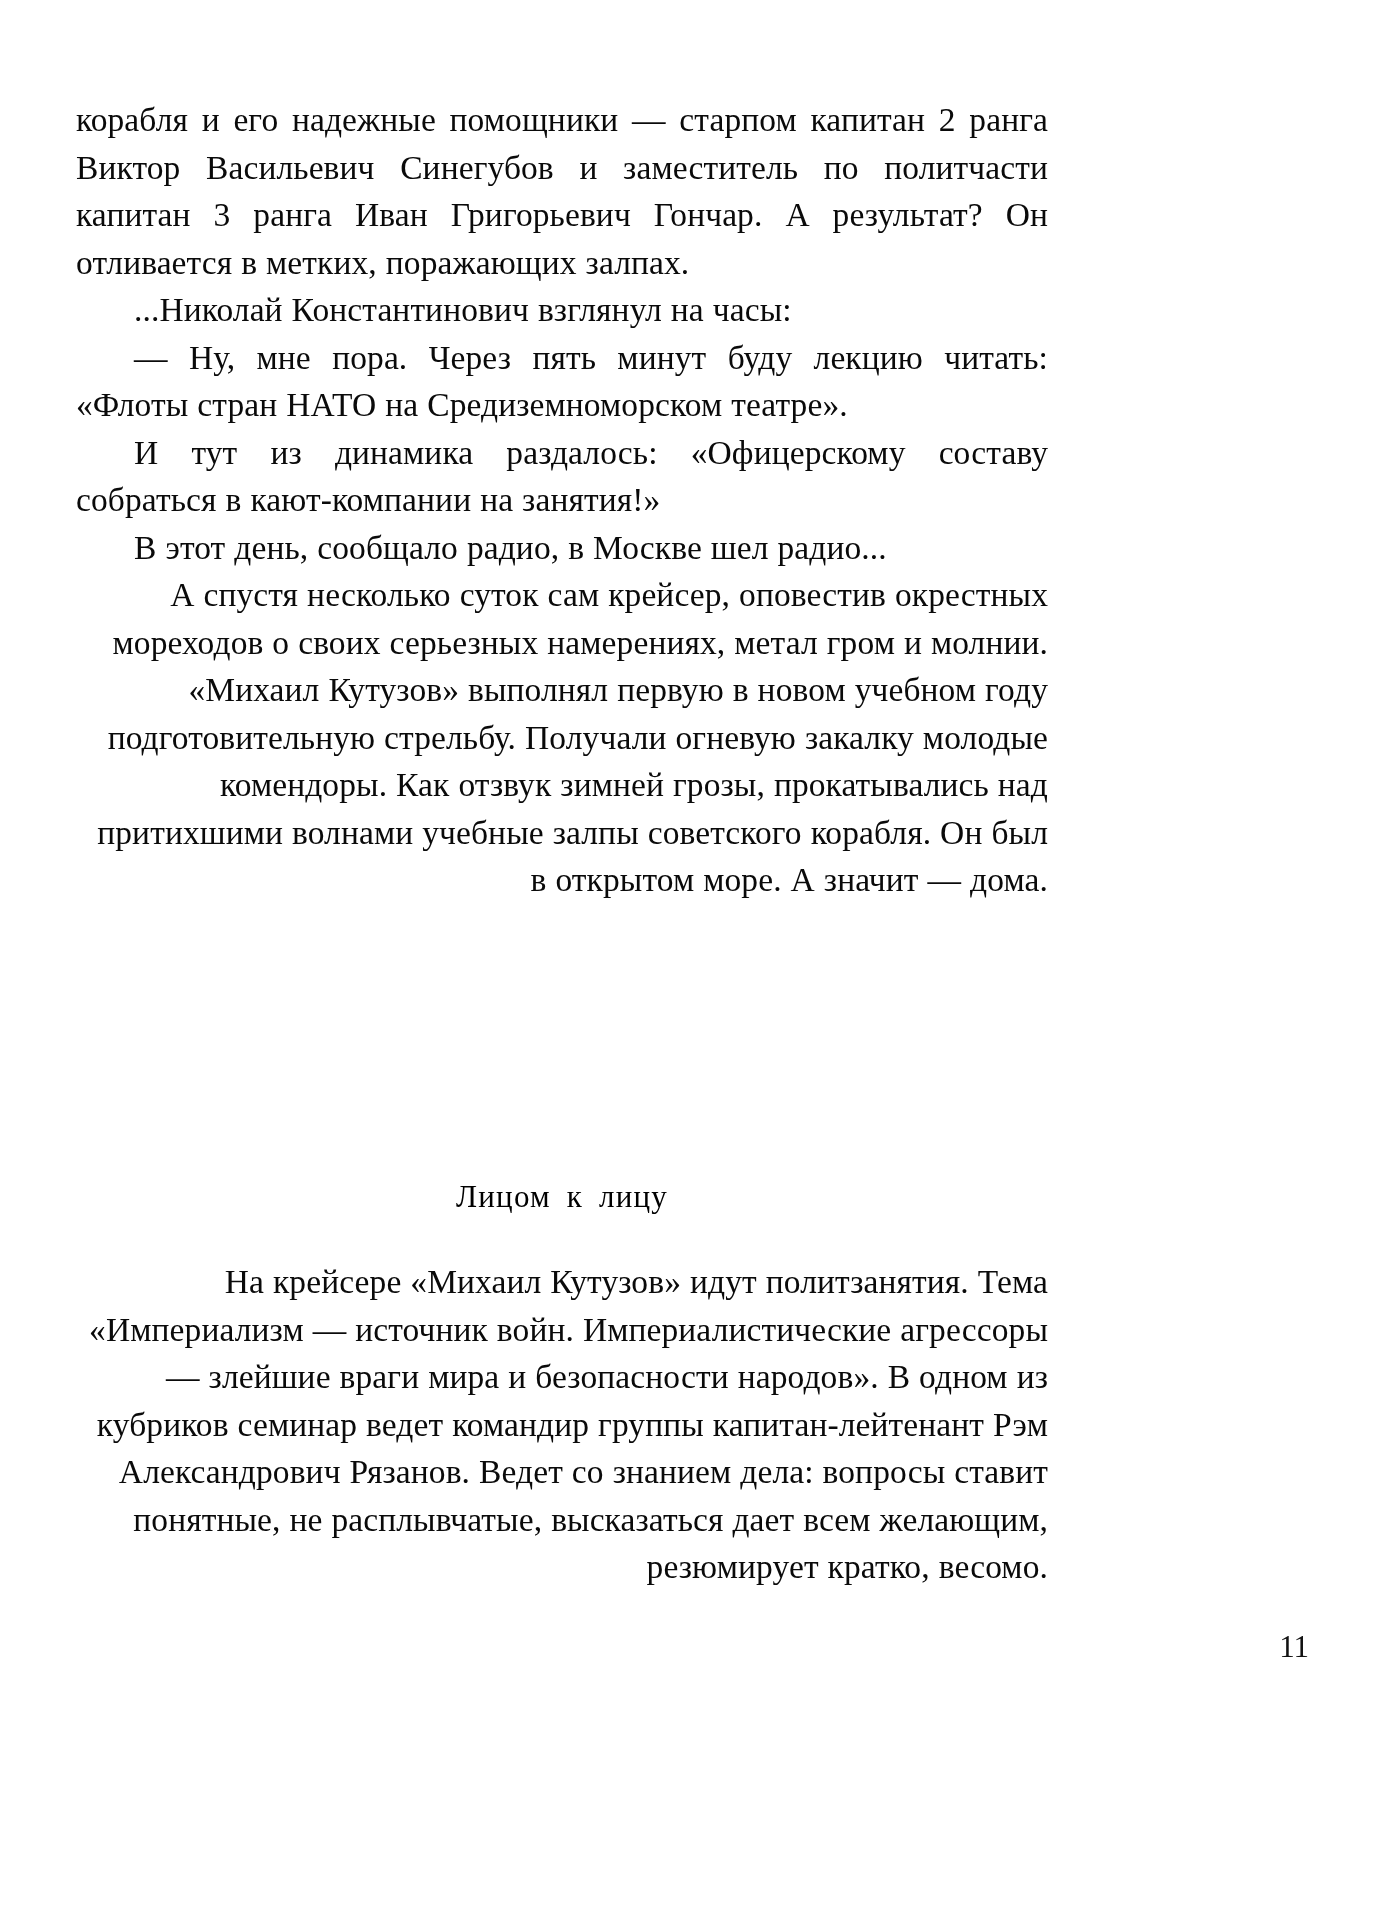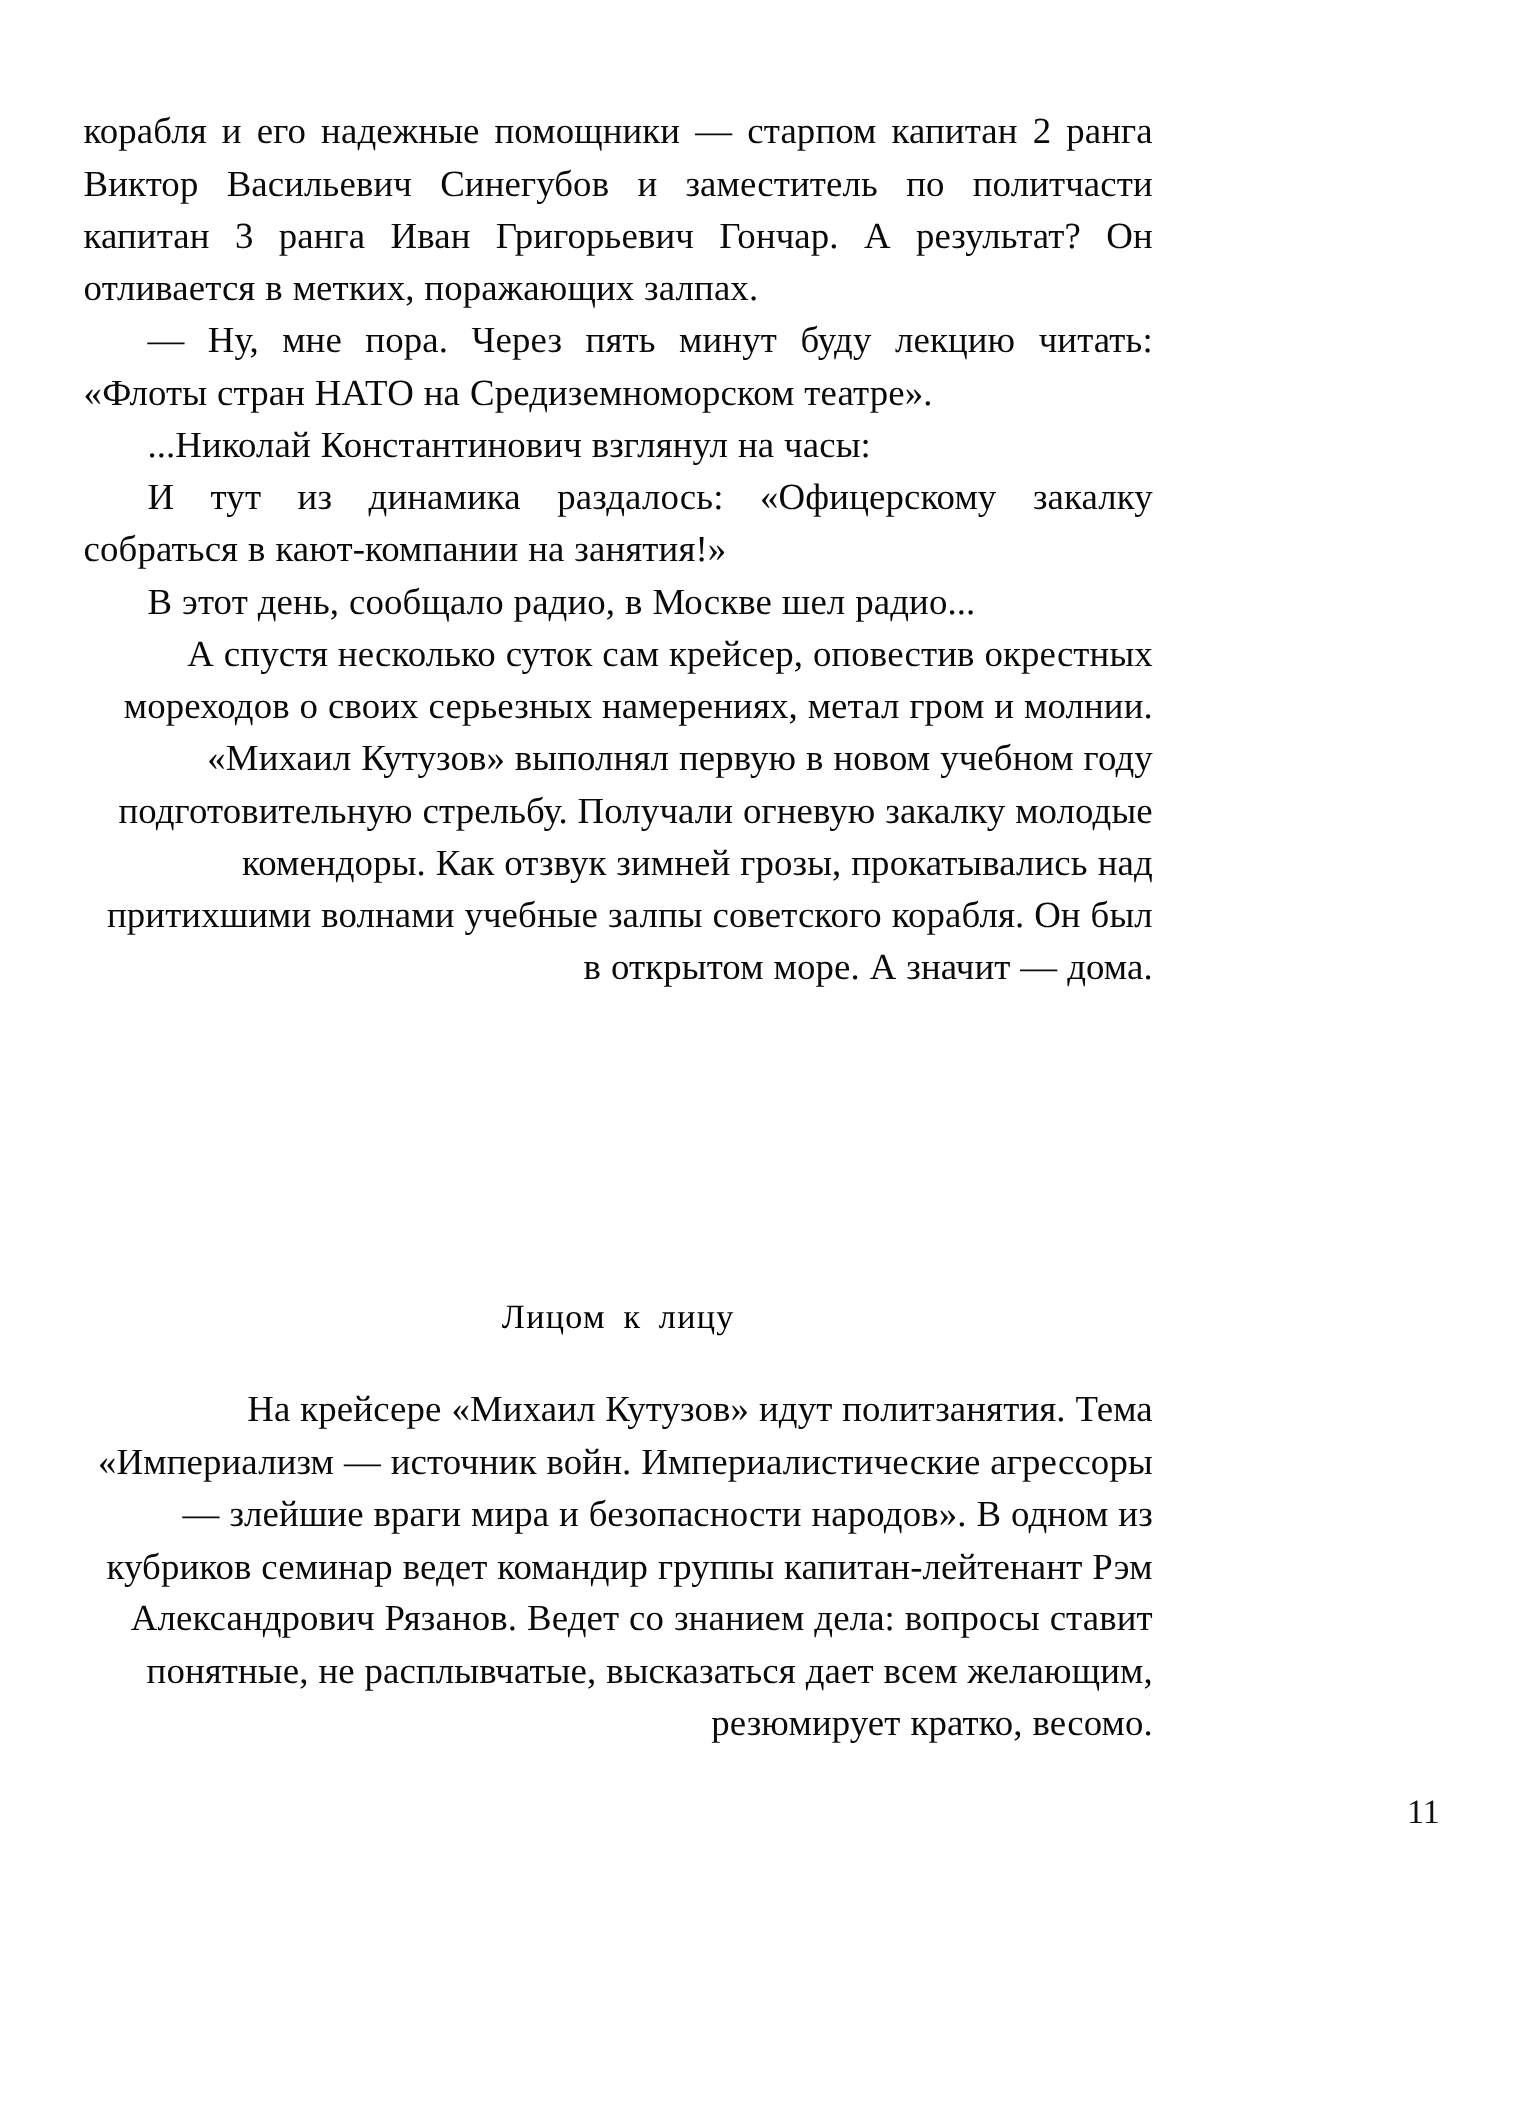--- a/index.html
+++ b/index.html
@@ -82,23 +82,23 @@
     opacity: 0;
   }
 </style>
 </head>
 <body>
 
 <div class="page">
 
   <div class="text-column">
     <p class="para cont">корабля и его надежные помощники — старпом капитан 2 ранга Виктор Васильевич Синегубов и заместитель по политчасти капитан 3 ранга Иван Григорьевич Гончар. А результат? Он отливается в метких, поражающих залпах.</p>
+    <p class="para indent">...Николай Константинович взглянул на часы:</p>
     <p class="para indent">— Ну, мне пора. Через пять минут буду лекцию читать: «Флоты стран НАТО на Средиземноморском театре».</p>
-    <p class="para indent">...Николай Константинович взглянул на часы:</p>
-    <p class="para indent">И тут из динамика раздалось: «Офицерскому закалку собраться в кают-компании на занятия!»</p>
+    <p class="para indent">И тут из динамика раздалось: «Офицерскому составу собраться в кают-компании на занятия!»</p>
     <p class="para indent">В этот день, сообщало радио, в Москве шел радио...</p>
     <p class="para indent">А спустя несколько суток сам крейсер, оповестив окрестных мореходов о своих серьезных намерениях, метал гром и молнии. «Михаил Кутузов» выполнял первую в новом учебном году подготовительную стрельбу. Получали огневую закалку молодые комендоры. Как отзвук зимней грозы, прокатывались над притихшими волнами учебные залпы советского корабля. Он был в открытом море. А значит — дома.</p>
   </div>
 
   <div class="section-heading">Лицом к лицу</div>
 
   <div class="section-body">
     <p class="para indent">На крейсере «Михаил Кутузов» идут политзанятия. Тема «Империализм — источник войн. Империалистические агрессоры — злейшие враги мира и безопасности народов». В одном из кубриков семинар ведет командир группы капитан-лейтенант Рэм Александрович Рязанов. Ведет со знанием дела: вопросы ставит понятные, не расплывчатые, высказаться дает всем желающим, резюмирует кратко, весомо.</p>
   </div>
 

